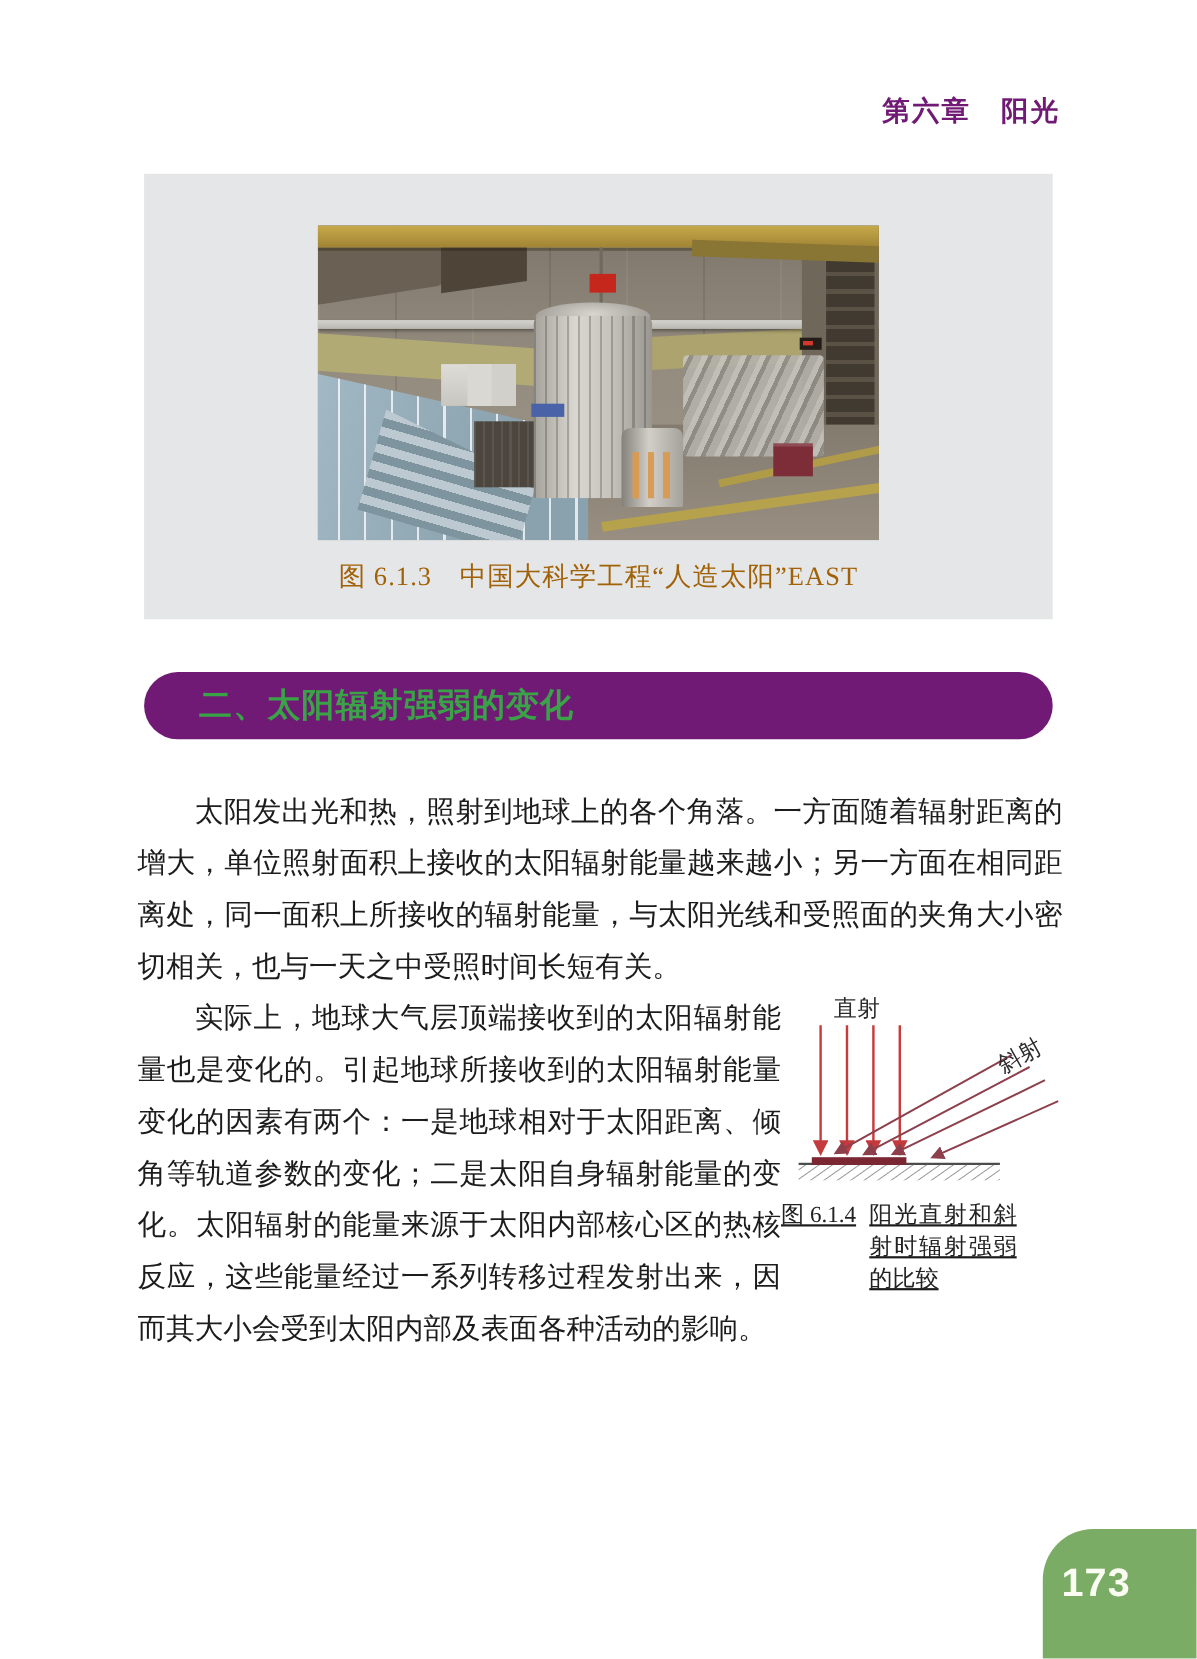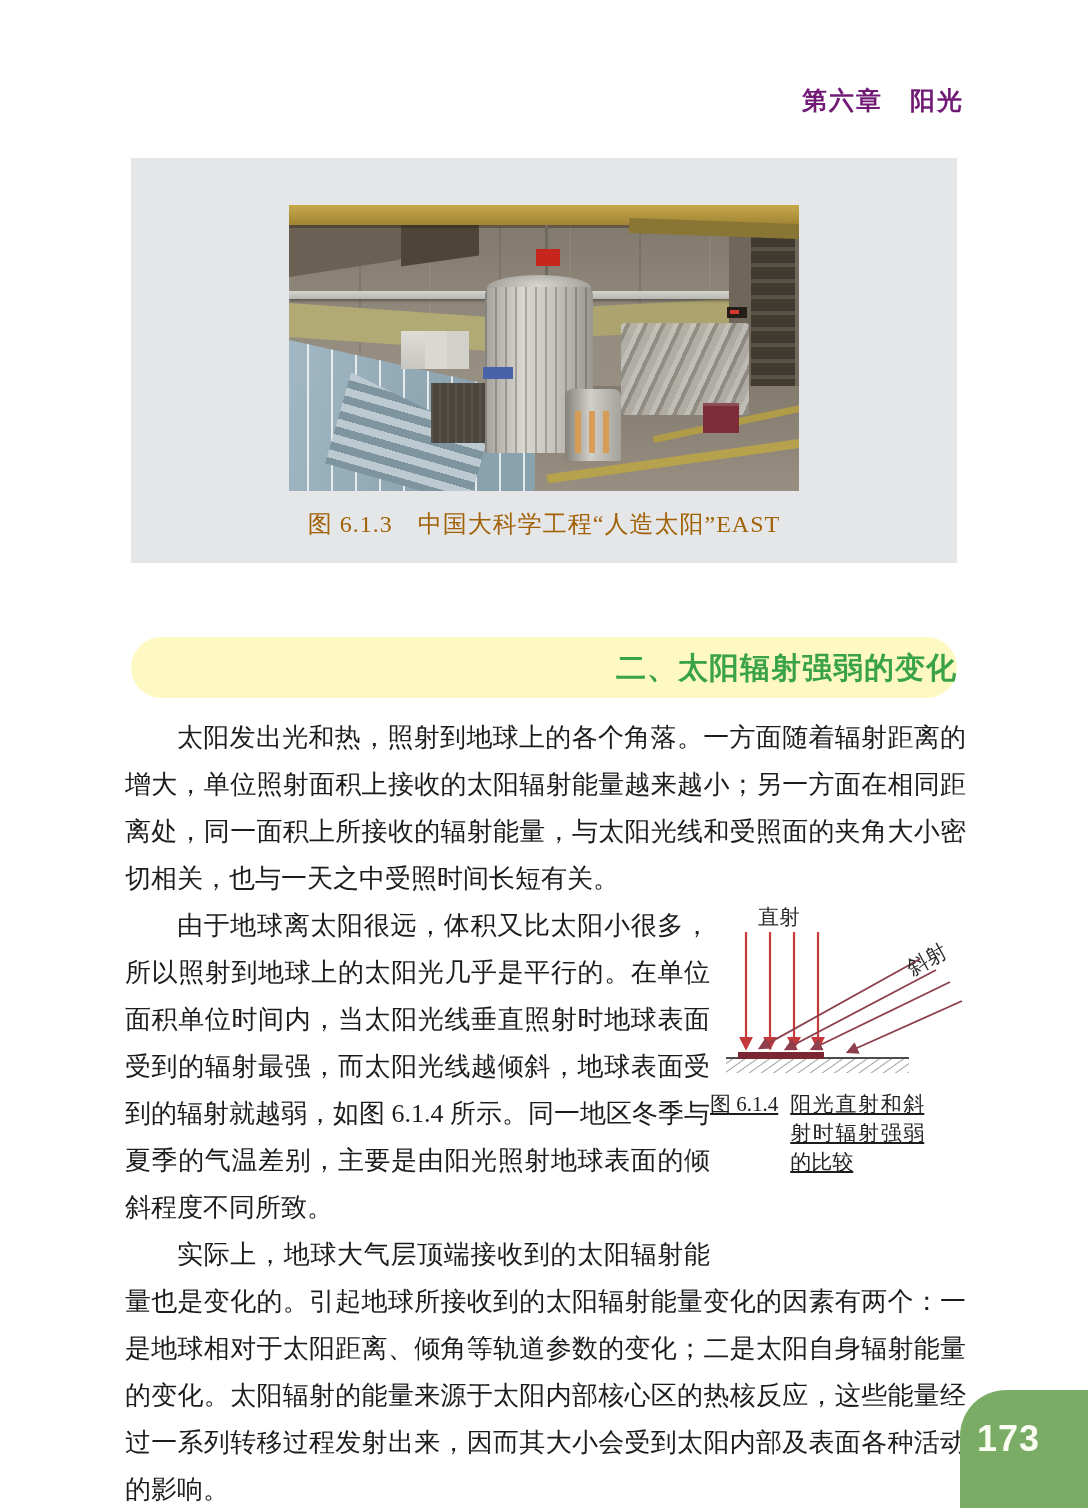--- a/index.html
+++ b/index.html
@@ -53,38 +53,38 @@
   .ph-glow{left:286px;top:206px;width:38px;height:42px;opacity:.95;
         background:repeating-linear-gradient(90deg,#d99a50 0 6px,transparent 6px 14px);}
   .ph-pipes{left:332px;top:118px;width:128px;height:92px;border-radius:4px;opacity:.9;
         background:repeating-linear-gradient(115deg,#c6c3bd 0 5px,#908d86 5px 9px,#b4b1aa 9px 16px);}
   .ph-redbox{left:414px;top:198px;width:36px;height:30px;background:#7d2d37;box-shadow:inset 0 3px 0 rgba(255,255,255,.15);}
   .ph-led{left:438px;top:102px;width:20px;height:11px;background:#241e18;}
   .ph-led-dot{left:441px;top:105px;width:9px;height:4px;background:#d4372c;}
   .photo-caption{text-align:center;margin-top:17px;font-size:24px;color:#a16207;letter-spacing:1px;}
 
   
-  .section-pill{position:absolute;left:131px;top:637px;width:826px;height:61px;background:#fef9c3;border-radius:31px;text-align:right;}
+  .section-pill{position:absolute;left:131px;top:611px;width:826px;height:61px;background:#701a75;border-radius:31px;}
   .section-pill span{display:block;padding-left:50px;line-height:61px;
         font-family:"Liberation Sans","DejaVu Sans",sans-serif;font-weight:bold;font-size:30px;color:#3aa348;letter-spacing:1px;}
 
   
   .content{position:absolute;left:125px;top:714px;width:841px;font-size:26px;line-height:47px;
         color:#1c1c1c;text-align:justify;}
   .content p{margin:0;text-indent:2em;}
 
   
   .fig-right{float:right;width:256px;height:352px;margin:6px 0 0 14px;}
   .fig-right svg{display:block;margin-left:14px;}
   .fig-cap{display:flex;gap:12px;margin-top:12px;font-size:21px;line-height:29px;color:#222;}
   .fig-cap-label{white-space:nowrap;flex:0 0 auto;}
   .fig-cap-text{width:134px;}
 
   
-  .page-tab{position:absolute;right:0;bottom:0;width:128px;height:118px;background:#7bac66;border-top-left-radius:46px;}
+  .page-tab{position:absolute;right:0;bottom:0;width:140px;height:118px;background:#7bac66;border-top-left-radius:46px;}
   .page-tab span{position:absolute;left:17px;top:28px;font-family:"Liberation Sans","DejaVu Sans",sans-serif;
         font-weight:bold;font-size:36px;color:#fbfdf3;letter-spacing:1px;}
 </style>
 </head>
 <body>
 
 <div class="page">
 
   <div class="chapter-header">第六章　阳光</div>
 
@@ -161,21 +161,20 @@
         <line x1="2" y1="156" x2="185" y2="156" stroke="#4c4c4c" stroke-width="2"></line>
         <rect x="2" y="157" width="183" height="14" fill="url(#hatch)"></rect>
         <rect x="14" y="150" width="86" height="7" fill="#7b2733"></rect>
       </svg>
       <figcaption class="fig-cap">
         <span class="fig-cap-label">图 6.1.4</span>
         <span class="fig-cap-text">阳光直射和斜射时辐射强弱的比较</span>
       </figcaption>
     </figure>
 
-    <p>由于地球离太阳很远，体积又比太阳小很多，所以照射到地球上的太阳光几乎是平行的。在单位面积单位时间内，当太阳光线垂直照射时地球表面受到的辐射最强，而太阳光线越倾斜，地球表面受到的辐射就越弱，如图 6.1.4 所示。同一地区冬季与夏季的气温差别，主要是由阳光照射地球表面的倾斜程度不同所致。</p>
     <p>实际上，地球大气层顶端接收到的太阳辐射能量也是变化的。引起地球所接收到的太阳辐射能量变化的因素有两个：一是地球相对于太阳距离、倾角等轨道参数的变化；二是太阳自身辐射能量的变化。太阳辐射的能量来源于太阳内部核心区的热核反应，这些能量经过一系列转移过程发射出来，因而其大小会受到太阳内部及表面各种活动的影响。</p>
   </div>
 
   <div class="page-tab">
     <span>173</span>
   </div>
 
 </div>
 
 </body></html>

